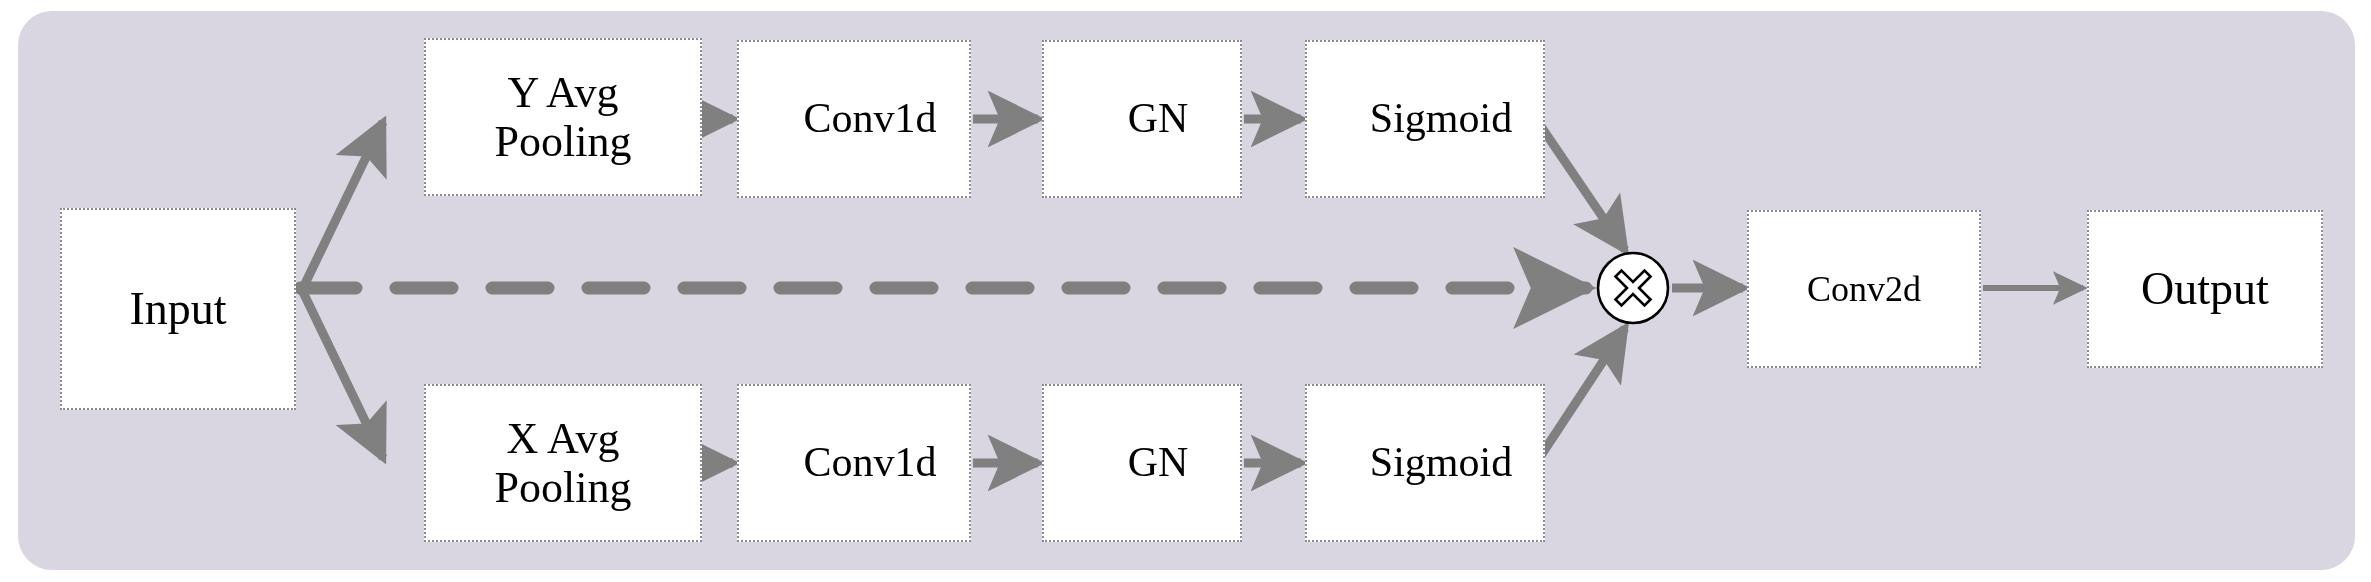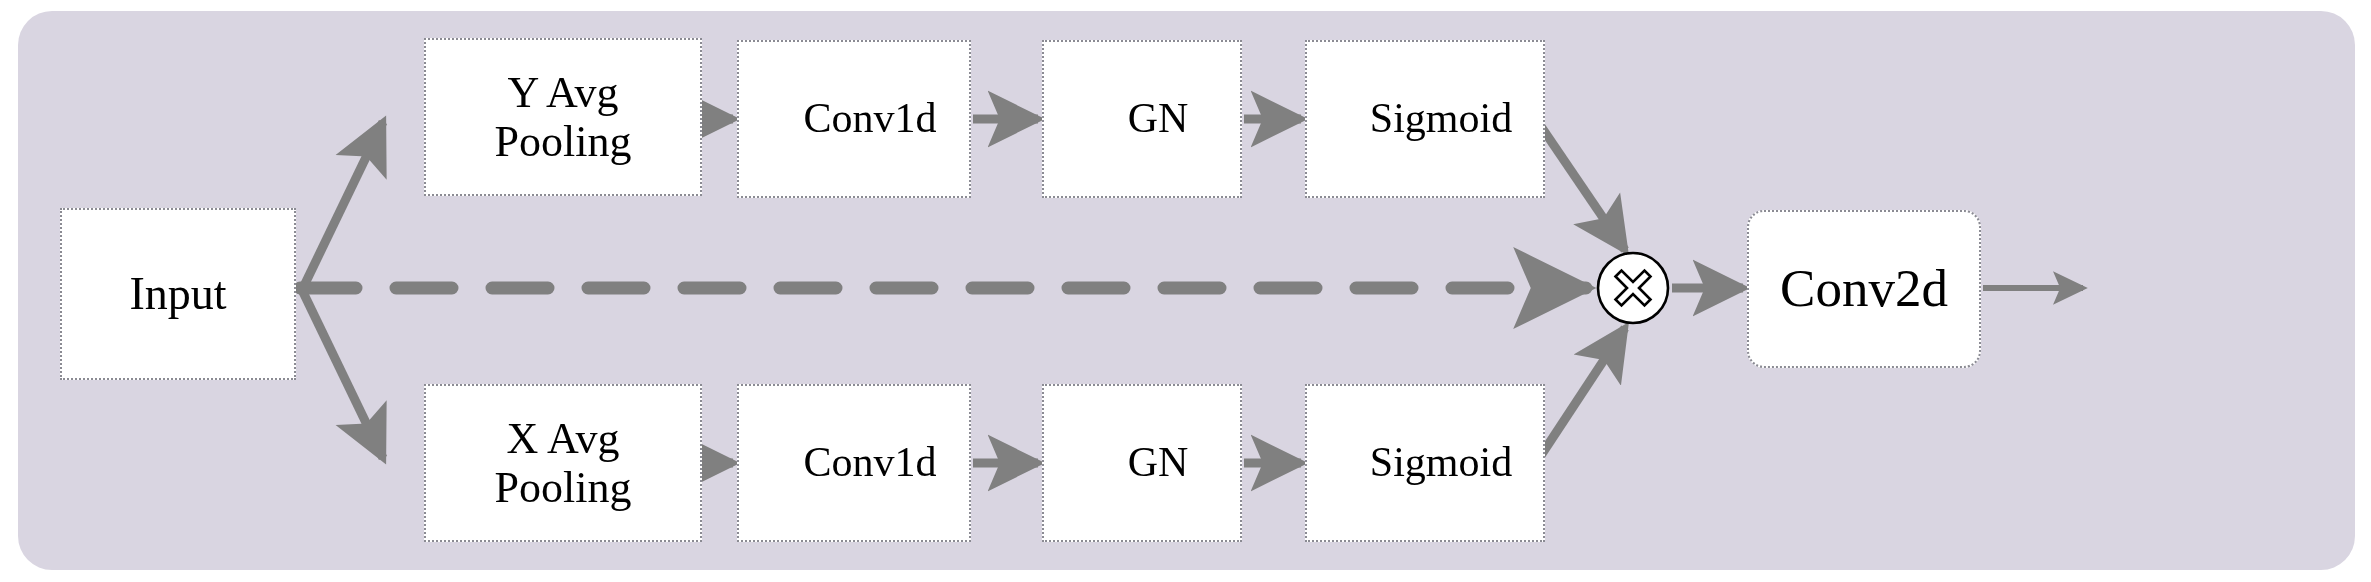--- a/index.html
+++ b/index.html
@@ -43,21 +43,21 @@
     text-align:center;
     color:#000000;
     line-height:1.12;
     z-index:3;
     padding:2px 4px;
   }
   .node .lbl{display:block;white-space:pre-line;}
   .f46{font-size:46px;}
   .f44{font-size:44px;margin-left:36px;}
   .f42{font-size:42px;padding-left:36px;}
-  .f40{font-size:53px;border-radius:17px;}
+  .f40{font-size:36px;}
 
   
   #mul{
     position:absolute;
     left:1595px; top:250px;
     width:76px; height:76px;
     z-index:4;
   }
 </style>
 </head>
@@ -96,21 +96,21 @@
       <line x1="1244" y1="463" x2="1301" y2="463" stroke-width="9" marker-end="url(#ah)"></line>
 
       <line x1="1538" y1="460" x2="1625" y2="328" stroke-width="9" marker-end="url(#ah)"></line>
 
       <line x1="1672" y1="288" x2="1743" y2="288" stroke-width="9" marker-end="url(#ah)"></line>
 
       <line x1="1983" y1="288" x2="2083" y2="288" stroke-width="6" marker-end="url(#ahL)"></line>
     </g>
   </svg>
 
-  <div class="node f46" style="left:60px;top:208px;width:236px;height:172px;">
+  <div class="node f46" style="left:60px;top:208px;width:236px;height:202px;">
     <span class="lbl">Input</span>
   </div>
 
   <div class="node f44" style="left:388px;top:38px;width:278px;height:158px;">
     <span class="lbl">Y Avg
 Pooling</span>
   </div>
 
   <div class="node f42" style="left:737px;top:40px;width:234px;height:158px;">
     <span class="lbl">Conv1d</span>
@@ -138,20 +138,23 @@
   </div>
 
   <div class="node f42" style="left:1305px;top:384px;width:240px;height:158px;">
     <span class="lbl">Sigmoid</span>
   </div>
 
   <div class="node f40" style="left:1747px;top:210px;width:234px;height:158px;">
     <span class="lbl">Conv2d</span>
   </div>
 
+  <div class="node f46" style="left:2087px;top:210px;width:236px;height:158px;">
+    <span class="lbl">Output</span>
+  </div>
 
   <svg id="mul" viewBox="0 0 76 76" xmlns="http://www.w3.org/2000/svg">
     <circle cx="38" cy="38" r="35" fill="#ffffff" stroke="#000000" stroke-width="2.6"></circle>
     <path d="M20.5,26.5 L26.5,20.5 L38,32 L49.5,20.5 L55.5,26.5 L44,38
              L55.5,49.5 L49.5,55.5 L38,44 L26.5,55.5 L20.5,49.5 L32,38 Z" fill="#ffffff" stroke="#000000" stroke-width="2.6" stroke-linejoin="miter"></path>
   </svg>
 
 </div>
 
 </body></html>

